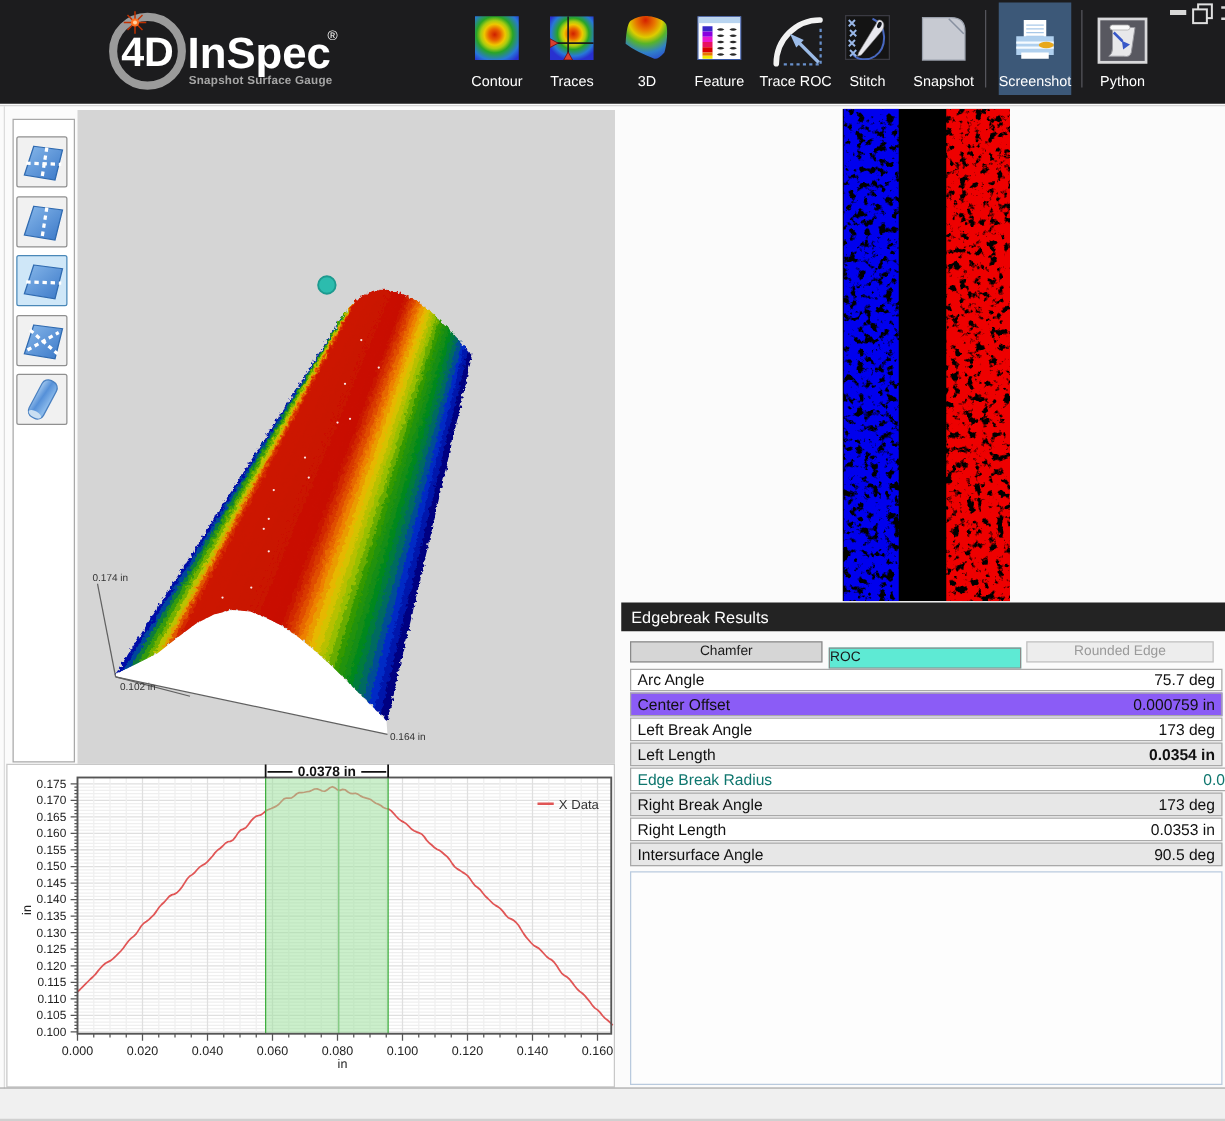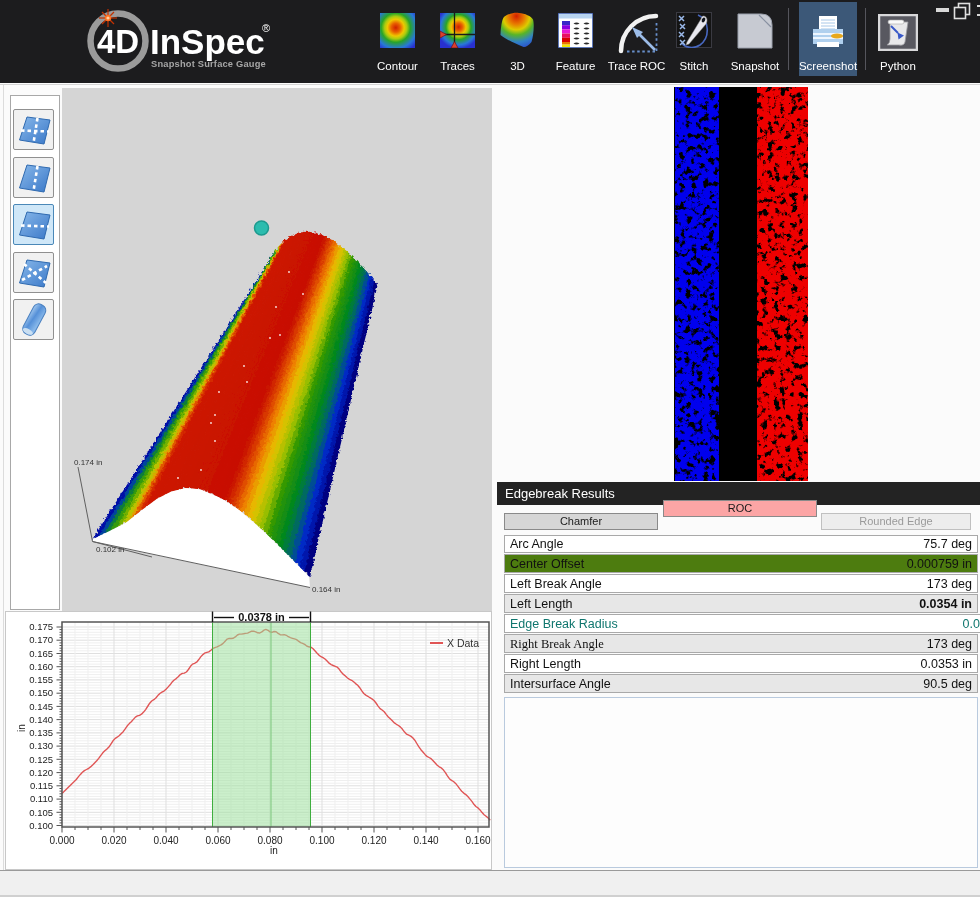--- a/index.html
+++ b/index.html
@@ -328,44 +328,44 @@
  <g filter="url(#sp1)">
       <rect x="1" y="0" width="44" height="394" fill="#0000ee"></rect>
     </g>
  <g filter="url(#sp2)">
       <rect x="83" y="0" width="51" height="394" fill="#ee0000"></rect>
     </g>
 </svg>
 
 <div class="abs" style="left:497px;top:482px;width:483px;height:23px;background:#232323;color:#fff;font-size:13px;line-height:23px;padding-left:8px;">Edgebreak Results</div>
 <div class="abs" style="left:504px;top:512.5px;width:154px;height:17px;background:#d6d6d6;border:1px solid #8a8a8a;font-size:11px;color:#1a1a1a;text-align:center;line-height:15px;">Chamfer</div>
-<div class="abs" style="left:663px;top:500px;width:154px;height:17px;background:#fca5a5;border:1px solid #8a8a8a;font-size:11px;color:#1a1a1a;text-align:center;line-height:15px;">ROC</div>
+<div class="abs" style="left:663px;top:518px;width:154px;height:17px;background:#5eead4;border:1px solid #8a8a8a;font-size:11px;color:#1a1a1a;text-align:left;line-height:15px;">ROC</div>
 <div class="abs" style="left:821px;top:512.5px;width:150px;height:17px;background:#ededed;border:1px solid #c0c0c0;font-size:11px;color:#9a9a9a;text-align:center;line-height:15px;">Rounded Edge</div>
 <div style="position:absolute;left:504px;top:534.5px;width:474px;height:18.9px;background:#ffffff;border:1px solid #a9a9a9;box-sizing:border-box;font-size:12.5px;color:#111;">
     <span style="position:absolute;left:5px;top:1.5px;">Arc Angle</span>
     <span style="position:absolute;right:5px;top:1.5px;">75.7 deg</span>
   </div>
-<div style="position:absolute;left:504px;top:554.4px;width:474px;height:18.9px;background:#4d7c0f;border:1px solid #a9a9a9;box-sizing:border-box;font-size:12.5px;color:#111;">
+<div style="position:absolute;left:504px;top:554.4px;width:474px;height:18.9px;background:#8b5cf6;border:1px solid #a9a9a9;box-sizing:border-box;font-size:12.5px;color:#111;">
     <span style="position:absolute;left:5px;top:1.5px;">Center Offset</span>
     <span style="position:absolute;right:5px;top:1.5px;">0.000759 in</span>
   </div>
 <div style="position:absolute;left:504px;top:574.4px;width:474px;height:18.9px;background:#ffffff;border:1px solid #a9a9a9;box-sizing:border-box;font-size:12.5px;color:#111;">
     <span style="position:absolute;left:5px;top:1.5px;">Left Break Angle</span>
     <span style="position:absolute;right:5px;top:1.5px;">173 deg</span>
   </div>
 <div style="position:absolute;left:504px;top:594.3px;width:474px;height:18.9px;background:#e7e7e7;border:1px solid #a9a9a9;box-sizing:border-box;font-size:12.5px;color:#111;">
     <span style="position:absolute;left:5px;top:1.5px;">Left Length</span>
     <span style="position:absolute;right:5px;top:1.5px;font-weight:bold;">0.0354 in</span>
   </div>
 <div style="position:absolute;left:504px;top:614.2px;width:516px;height:18.9px;background:#ffffff;border:1px solid #a9a9a9;box-sizing:border-box;font-size:12.5px;color:#0f766e;text-decoration:underline;">
     <span style="position:absolute;left:5px;top:1.5px;">Edge Break Radius</span>
     <span style="position:absolute;right:5px;top:1.5px;">0.0409 in</span>
   </div>
 <div style="position:absolute;left:504px;top:634.1px;width:474px;height:18.9px;background:#e7e7e7;border:1px solid #a9a9a9;box-sizing:border-box;font-size:12.5px;color:#111;">
-    <span style="position:absolute;left:5px;top:1.5px;font-family:Liberation Serif, serif;">Right Break Angle</span>
+    <span style="position:absolute;left:5px;top:1.5px;">Right Break Angle</span>
     <span style="position:absolute;right:5px;top:1.5px;">173 deg</span>
   </div>
 <div style="position:absolute;left:504px;top:654.1px;width:474px;height:18.9px;background:#ffffff;border:1px solid #a9a9a9;box-sizing:border-box;font-size:12.5px;color:#111;">
     <span style="position:absolute;left:5px;top:1.5px;">Right Length</span>
     <span style="position:absolute;right:5px;top:1.5px;margin-left:48px;">0.0353 in</span>
   </div>
 <div style="position:absolute;left:504px;top:674.0px;width:474px;height:18.9px;background:#e7e7e7;border:1px solid #a9a9a9;box-sizing:border-box;font-size:12.5px;color:#111;">
     <span style="position:absolute;left:5px;top:1.5px;">Intersurface Angle</span>
     <span style="position:absolute;right:5px;top:1.5px;">90.5 deg</span>
   </div>

